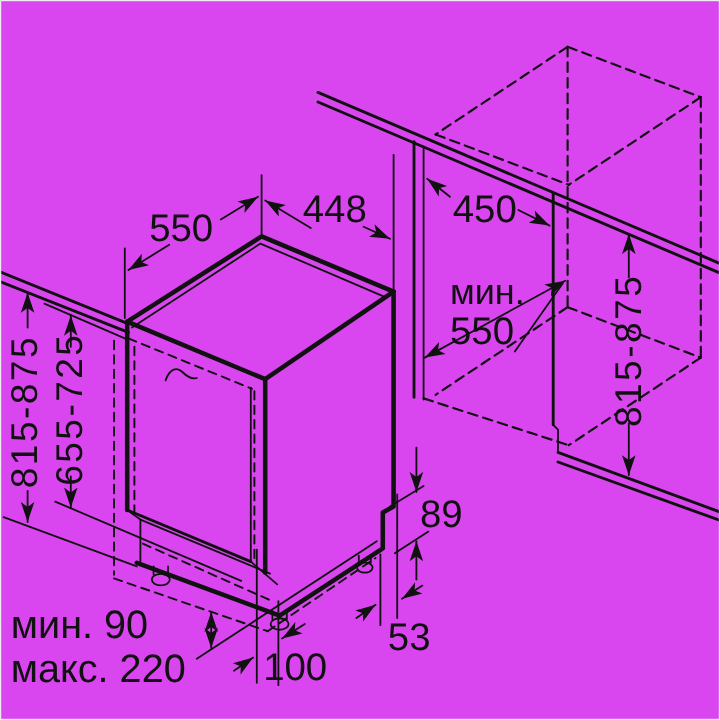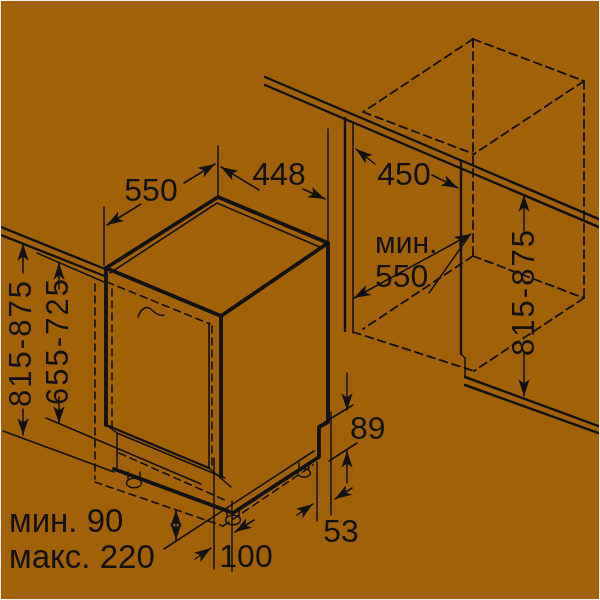--- a/index.html
+++ b/index.html
@@ -1,17 +1,17 @@
 <!DOCTYPE html>
 <html><head>
 <meta charset="utf-8">
 <style>
   html,body{margin:0;padding:0;background:#ffffff;}
   #stage{
-    position:relative;width:600px;height:600px;background:#a16207;
+    position:relative;width:600px;height:600px;background:#d946ef;
     font-family:"Liberation Sans","DejaVu Sans",sans-serif;
     overflow:hidden;border:1px solid #ededed;box-sizing:border-box;
   }
   svg{display:block}
   .ln  {stroke:#111;fill:none;stroke-linecap:round;stroke-linejoin:round;}
   .bold{stroke-width:3.8;}
   .med {stroke-width:2.4;}
   .thin{stroke-width:1.5;}
   .dash{stroke-width:1.8;stroke-dasharray:8 5;}
   .dashf{stroke-width:1.6;stroke-dasharray:7 5;}

